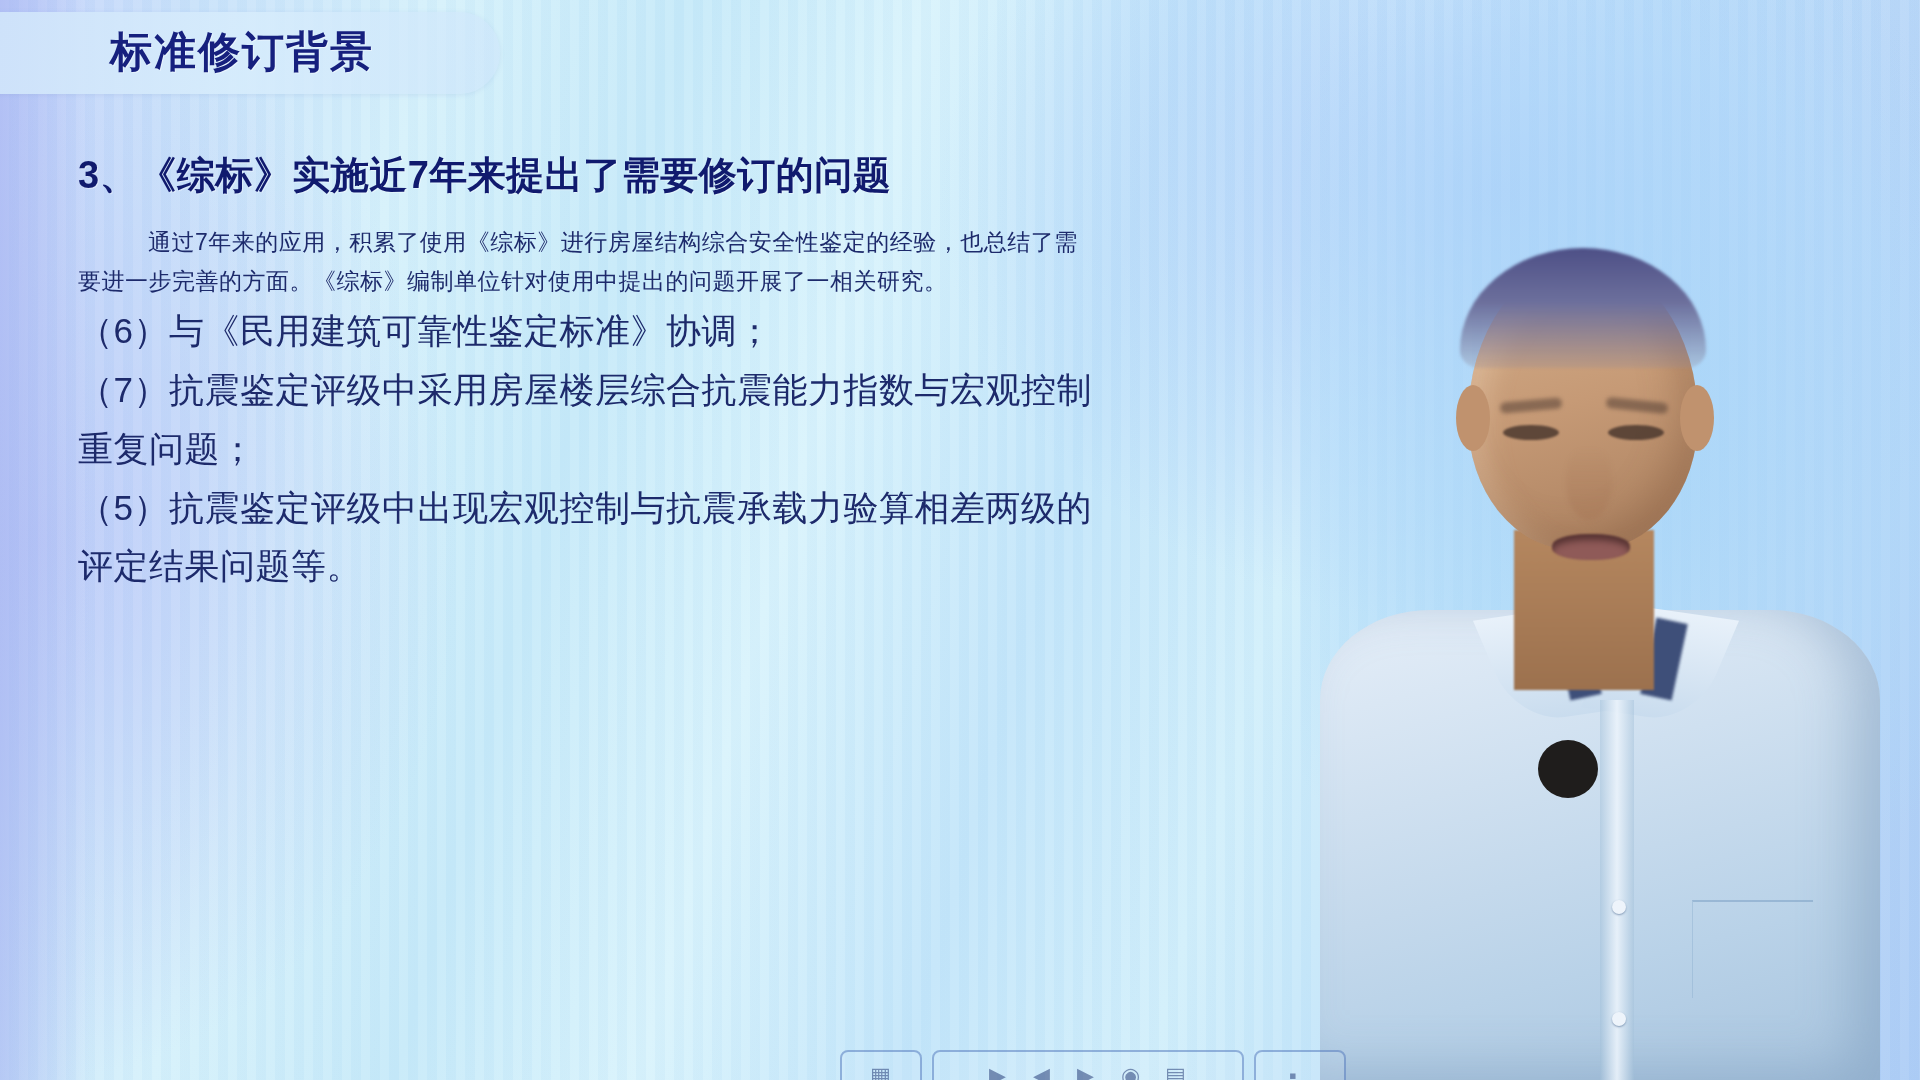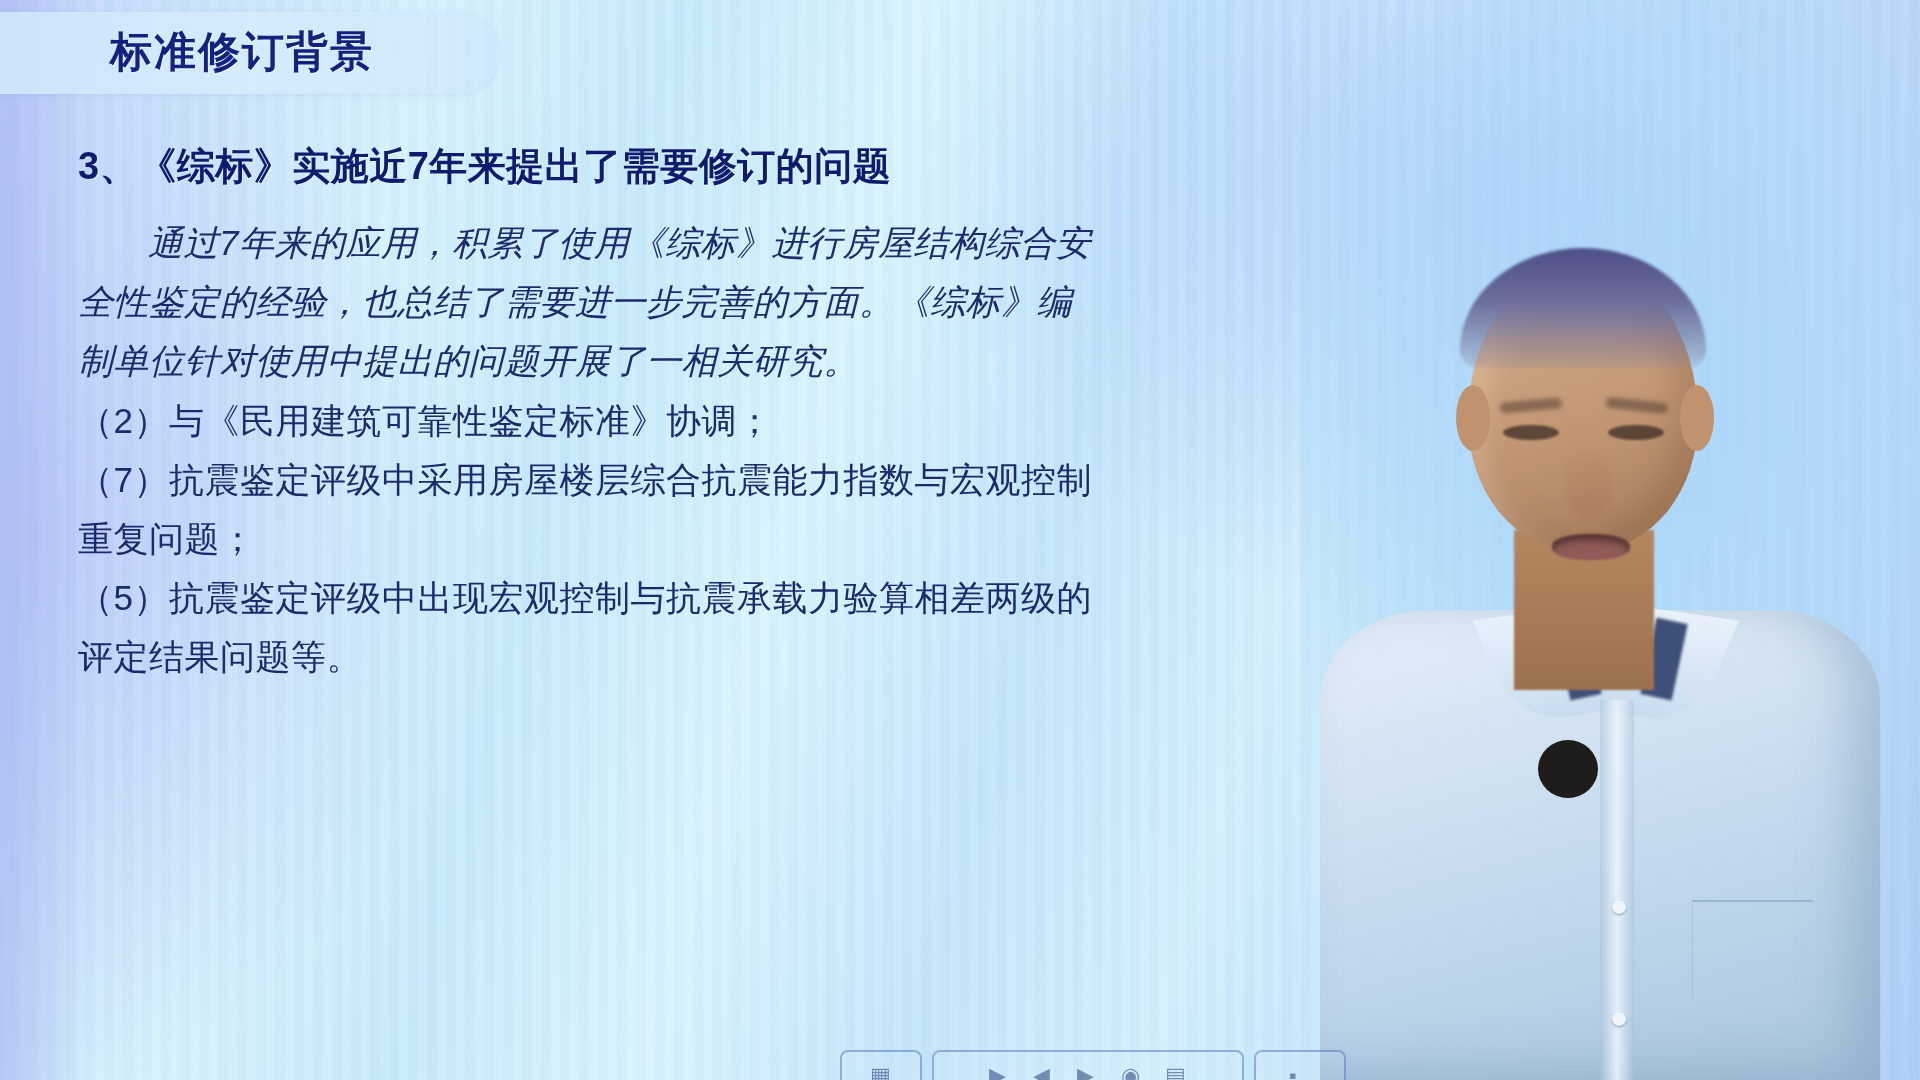--- a/index.html
+++ b/index.html
@@ -78,42 +78,41 @@
     letter-spacing: 2px;
     color: #16207e;
     text-shadow: 1px 1px 0 rgba(255,255,255,0.45);
     white-space: nowrap;
   }
 
   
   .body-block {
     position: absolute;
     left: 78px;
-    top: 141px;
+    top: 150px;
     width: 1030px;
   }
 
   .section-heading {
     font-size: 38px;
     font-weight: bold;
     color: #101a6e;
     letter-spacing: 0.5px;
     margin-bottom: 22px;
     text-shadow: 1px 1px 0 rgba(255,255,255,0.4);
     white-space: nowrap;
   }
 
   .para {
-    font-size: 35px;
+    font-size: 23px;
     line-height: 1.68;
     color: #1d2a6b;
     text-indent: 70px;
     margin: 0 16px 2px 0;
     letter-spacing: 0.5px;
-    font-style: italic;
   }
 
   .bullet {
     font-size: 35px;
     line-height: 1.68;
     color: #1d2a6b;
     margin: 0;
     letter-spacing: 0.5px;
   }
 
@@ -329,21 +328,21 @@
 
   <div class="header-pill"></div>
   <div class="header-title">标准修订背景</div>
 
   <div class="body-block">
 
     <div class="section-heading">3、《综标》实施近7年来提出了需要修订的问题</div>
 
     <p class="para">通过7年来的应用，积累了使用《综标》进行房屋结构综合安全性鉴定的经验，也总结了需要进一步完善的方面。《综标》编制单位针对使用中提出的问题开展了一相关研究。</p>
 
-    <p class="bullet">（2）与《民用建筑可靠性鉴定标准》协调；</p>
+    <p class="bullet">（6）与《民用建筑可靠性鉴定标准》协调；</p>
 
     <p class="bullet">（7）抗震鉴定评级中采用房屋楼层综合抗震能力指数与宏观控制重复问题；</p>
 
     <p class="bullet">（5）抗震鉴定评级中出现宏观控制与抗震承载力验算相差两级的评定结果问题等。</p>
 
   </div>
 
   <div class="presenter">
     <div class="presenter-bg"></div>
     <div class="torso"></div>

